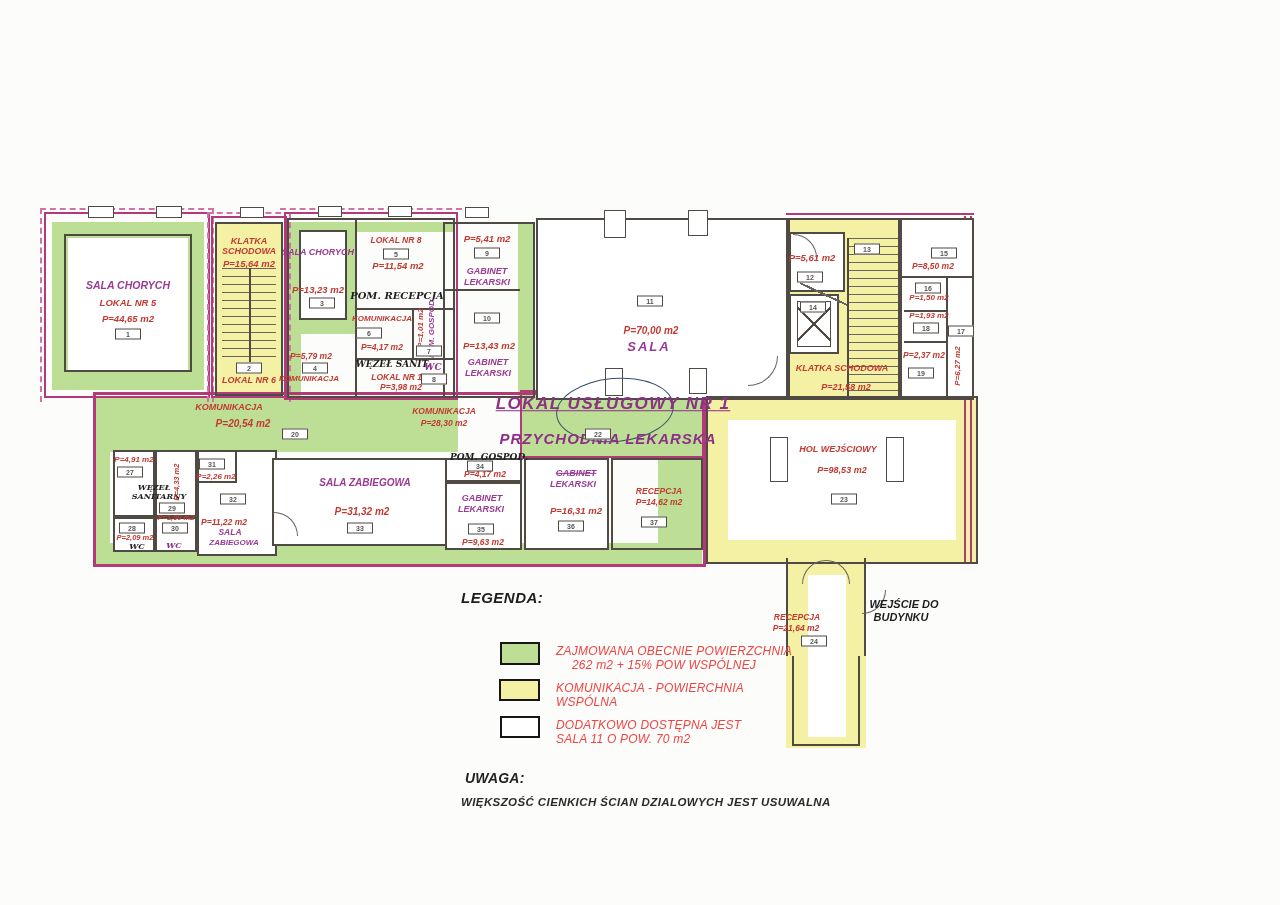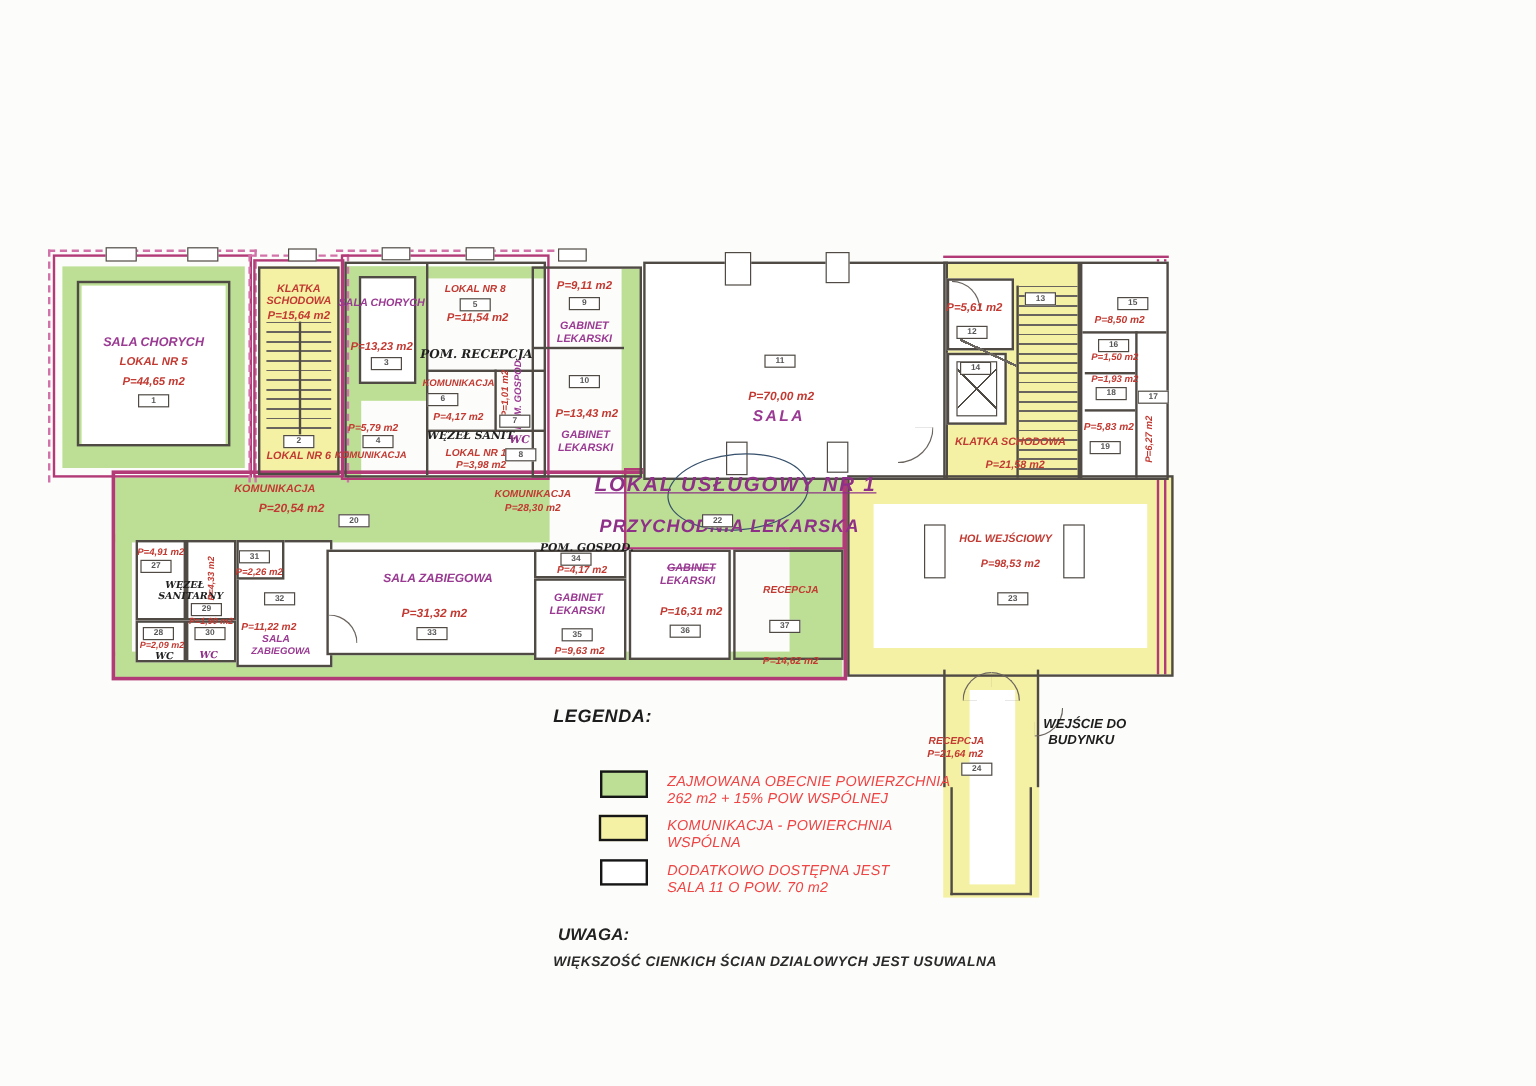--- a/index.html
+++ b/index.html
@@ -175,21 +175,21 @@
   <div class="lbl red s85" style="left:382px;top:348px;">P=4,17 m2</div>
   <div class="lbl red s8 vlbl" style="left:421px;top:328px;">P=1,01 m2</div>
   <div class="lbl purple s8 vlbl" style="left:432px;top:328px;">POM. GOSPOD.</div>
   <div class="numbox" style="left:429px;top:351px;">7</div>
   <div class="lbl hand s9" style="left:393px;top:364px;">WĘZEŁ SANIT.</div>
   <div class="lbl handp" style="left:433px;top:367px;">WC</div>
   <div class="lbl red s85" style="left:399px;top:378px;">LOKAL NR 10</div>
   <div class="lbl red s85" style="left:401px;top:388px;">P=3,98 m2</div>
   <div class="numbox" style="left:434px;top:379px;">8</div>
 
-  <div class="lbl red" style="left:487px;top:239px;">P=9,11 m2</div>
+  <div class="lbl red" style="left:487px;top:239px;">P=5,41 m2</div>
   <div class="numbox" style="left:487px;top:253px;">9</div>
   <div class="lbl purple s9" style="left:487px;top:271px;">GABINET</div>
   <div class="lbl purple s9" style="left:487px;top:282px;">LEKARSKI</div>
   <div class="numbox" style="left:487px;top:318px;">10</div>
   <div class="lbl red" style="left:489px;top:346px;">P=13,43 m2</div>
   <div class="lbl purple s9" style="left:488px;top:362px;">GABINET</div>
   <div class="lbl purple s9" style="left:488px;top:373px;">LEKARSKI</div>
 
   <div class="numbox" style="left:650px;top:301px;">11</div>
   <div class="lbl red s10" style="left:651px;top:331px;">P=70,00 m2</div>
@@ -203,21 +203,21 @@
   <div class="lbl red s9" style="left:846px;top:387px;">P=21,58 m2</div>
 
   <div class="numbox" style="left:944px;top:253px;">15</div>
   <div class="lbl red s85" style="left:933px;top:267px;">P=8,50 m2</div>
   <div class="numbox" style="left:928px;top:288px;">16</div>
   <div class="lbl red s8" style="left:929px;top:298px;">P=1,50 m2</div>
   <div class="lbl red s8" style="left:929px;top:316px;">P=1,93 m2</div>
   <div class="numbox" style="left:926px;top:328px;">18</div>
   <div class="numbox" style="left:961px;top:331px;">17</div>
   <div class="lbl red s8 vlbl" style="left:958px;top:366px;">P=6,27 m2</div>
-  <div class="lbl red s85" style="left:924px;top:356px;">P=5,83 m2</div>
+  <div class="lbl red s85" style="left:924px;top:356px;">P=2,37 m2</div>
   <div class="numbox" style="left:921px;top:373px;">19</div>
 
   <div class="lbl red s9" style="left:229px;top:407px;">KOMUNIKACJA</div>
   <div class="lbl red s10" style="left:243px;top:424px;">P=20,54 m2</div>
   <div class="numbox" style="left:295px;top:434px;">20</div>
   <div class="lbl red s85" style="left:444px;top:412px;">KOMUNIKACJA</div>
   <div class="lbl red s85" style="left:444px;top:424px;">P=28,30 m2</div>
 
   <div class="lbl biglokal" style="left:613px;top:404px;">LOKAL USŁUGOWY NR 1</div>
   <div class="lbl biglokal2" style="left:608px;top:423px;margin-top:16px;">PRZYCHODNIA LEKARSKA</div>
@@ -264,27 +264,27 @@
   <div class="lbl purple s9" style="left:481px;top:509px;">LEKARSKI</div>
   <div class="numbox" style="left:481px;top:529px;">35</div>
   <div class="lbl red s85" style="left:483px;top:543px;">P=9,63 m2</div>
 
   <div class="lbl purple s9 strike" style="left:576px;top:473px;">GABINET</div>
   <div class="lbl purple s9" style="left:573px;top:484px;">LEKARSKI</div>
   <div class="lbl red" style="left:576px;top:511px;">P=16,31 m2</div>
   <div class="numbox" style="left:571px;top:526px;">36</div>
 
   <div class="lbl red s85" style="left:659px;top:492px;">RECEPCJA</div>
-  <div class="lbl red s85" style="left:659px;top:503px;margin-top:48px;">P=14,62 m2</div>
+  <div class="lbl red s85" style="left:659px;top:503px;">P=14,62 m2</div>
   <div class="numbox" style="left:654px;top:522px;">37</div>
 
   <div class="lgd lgd-title" style="left:461px;top:589px;">LEGENDA:</div>
   <div class="sw" style="left:500px;top:642px;width:40px;height:23px;background:#bcdf95;"></div>
   <div class="lgd" style="left:556px;top:644px;">ZAJMOWANA OBECNIE POWIERZCHNIA</div>
-  <div class="lgd" style="left:556px;top:658px;">262 m2 + 15% POW WSPÓLNEJ</div>
+  <div class="lgd" style="left:572px;top:658px;">262 m2 + 15% POW WSPÓLNEJ</div>
   <div class="sw" style="left:499px;top:679px;width:41px;height:22px;background:#f5f1a4;"></div>
   <div class="lgd" style="left:556px;top:681px;">KOMUNIKACJA - POWIERCHNIA</div>
   <div class="lgd" style="left:556px;top:695px;">WSPÓLNA</div>
   <div class="sw" style="left:500px;top:716px;width:40px;height:22px;background:#ffffff;"></div>
   <div class="lgd" style="left:556px;top:718px;">DODATKOWO DOSTĘPNA JEST</div>
   <div class="lgd" style="left:556px;top:732px;">SALA 11 O POW. 70 m2</div>
 
   <div class="lgd uwaga-title" style="left:465px;top:770px;">UWAGA:</div>
   <div class="lgd uwaga-text" style="left:461px;top:796px;">WIĘKSZOŚĆ CIENKICH ŚCIAN DZIALOWYCH JEST USUWALNA</div>
 

